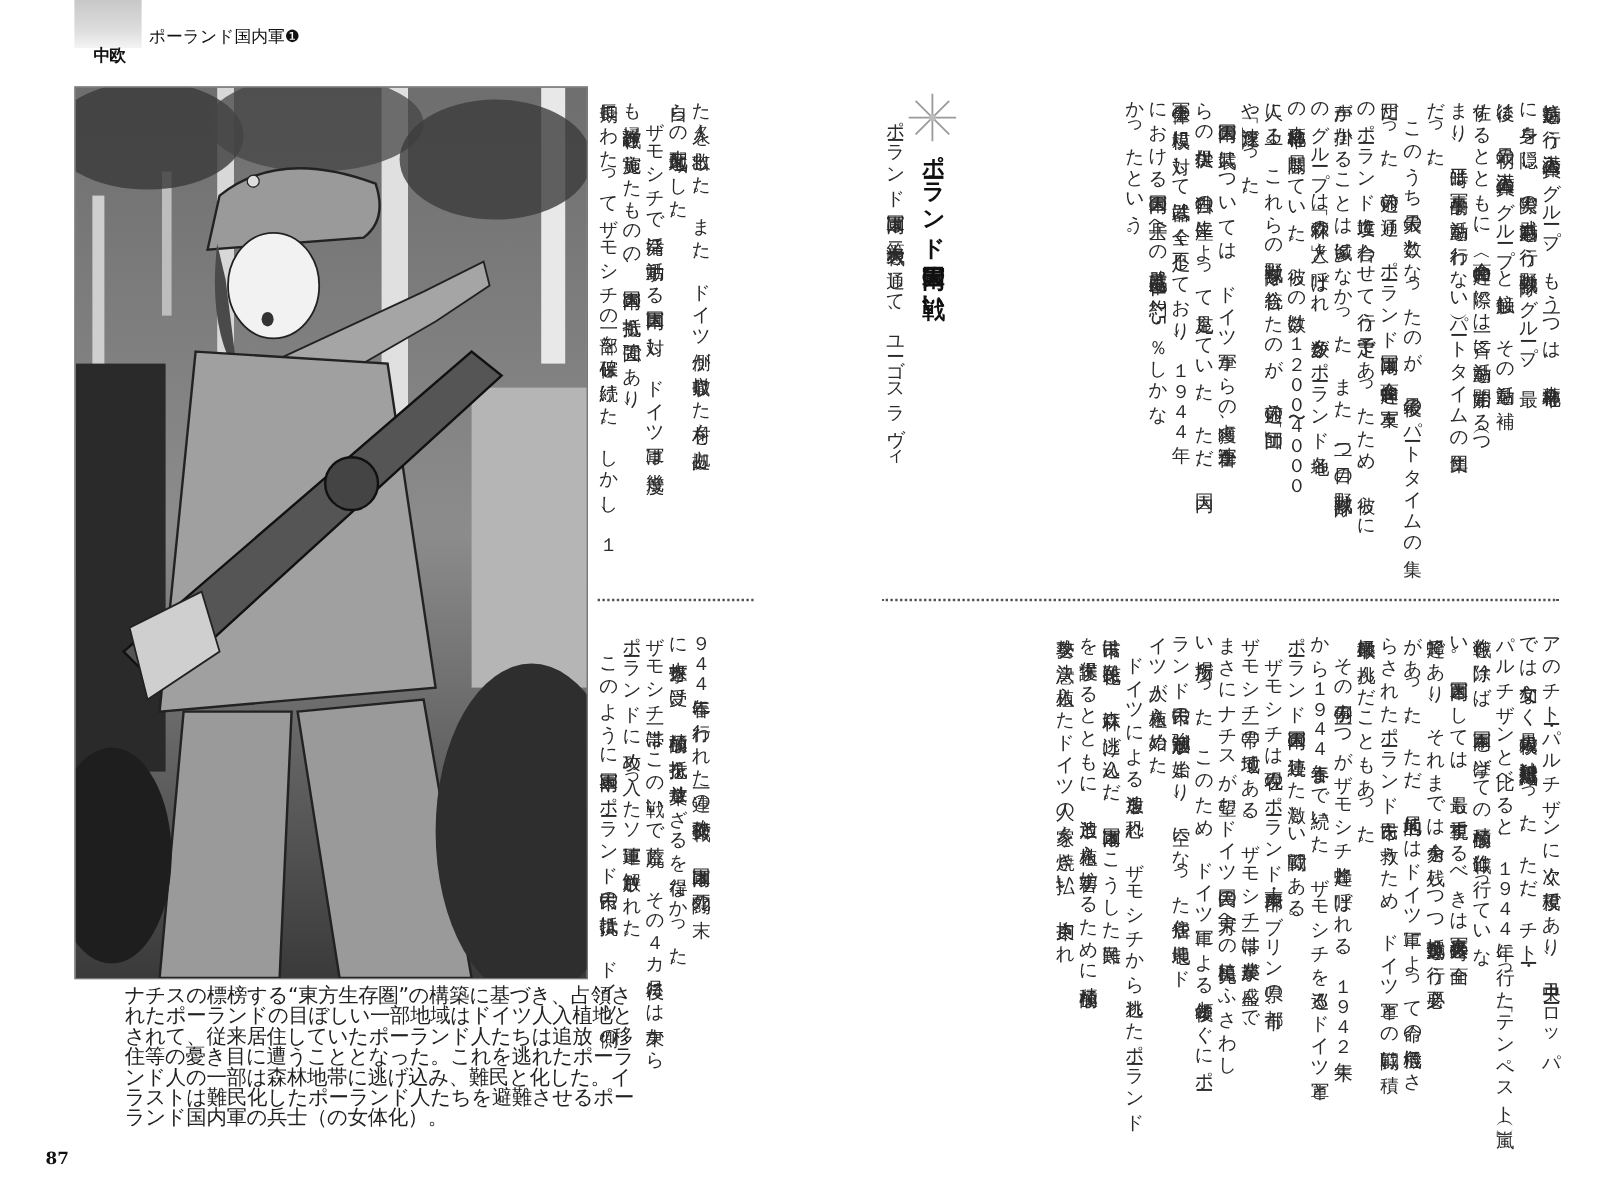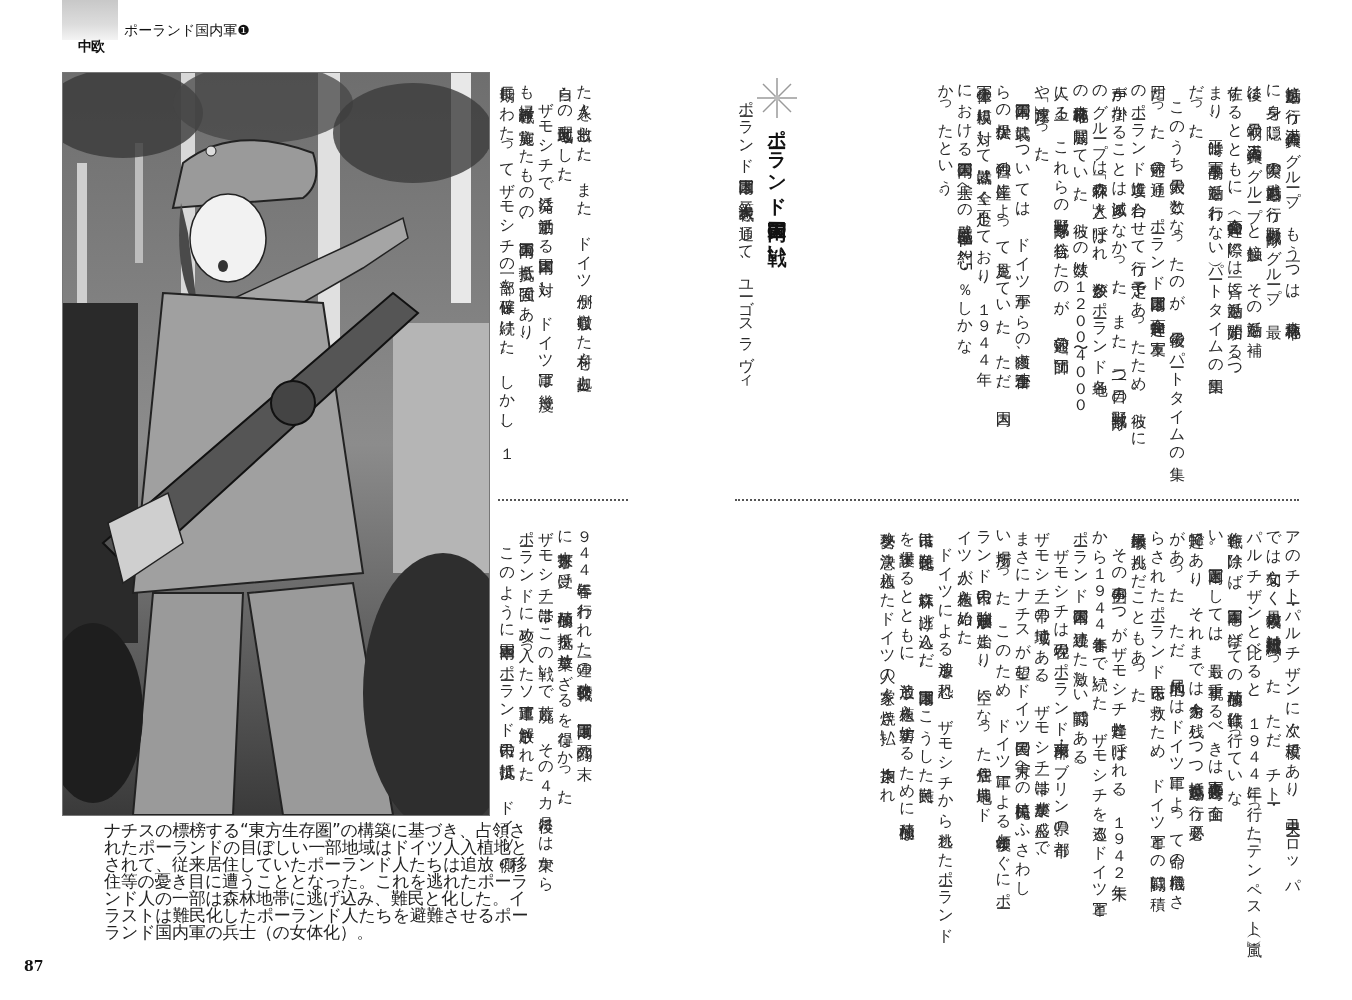--- a/index.html
+++ b/index.html
@@ -167,14 +167,14 @@
 　ザモシチで活発に活動する国内軍に対し、ドイツ軍は幾度
 も掃討作戦を実施したものの、国内軍の抵抗も強固であり、
 長期にわたってザモシチの一部を確保し続けた。しかし、１</div>
 <div class="dotted" style="left:498px; top:499px; width:130px;"></div>
 <div class="vcols" style="left:497px; top:520px; height:420px;">９４４年春に行われた一連の攻勢作戦で、国内軍は死闘の末
 に大打撃を受け、積極的な抵抗を放棄せざるを得なかった。
 ザモシチ一帯はこの戦いで荒廃し、その４カ月後には東から
 ポーランドに攻め入ったソ連軍に解放された。
 　このように国内軍やポーランド市民の抵抗は、ドイツ側の</div>
 
-<div class="page-num" style="left:24px;">87</div>
+<div class="page-num" style="left:38px;">87</div>
 <div class="page-num" style="left:1366px;">86</div>
 
 </body></html>

